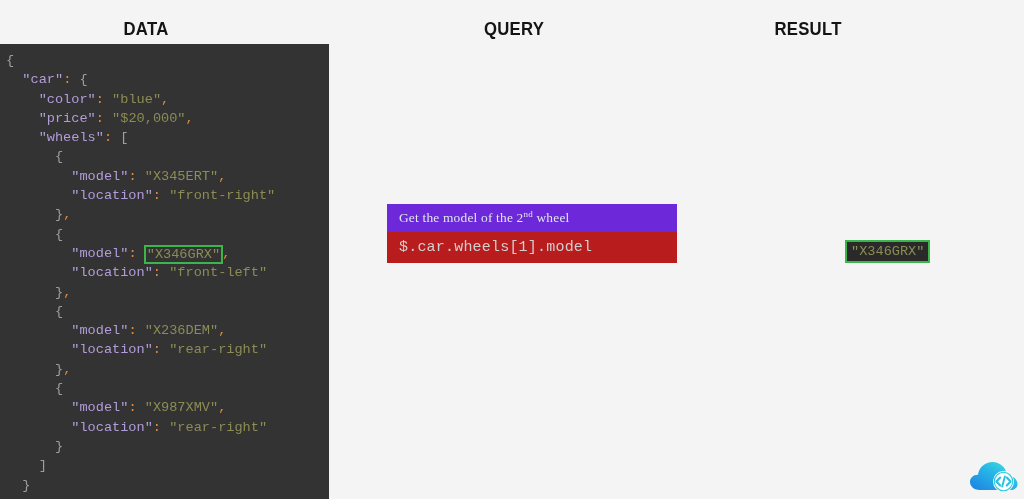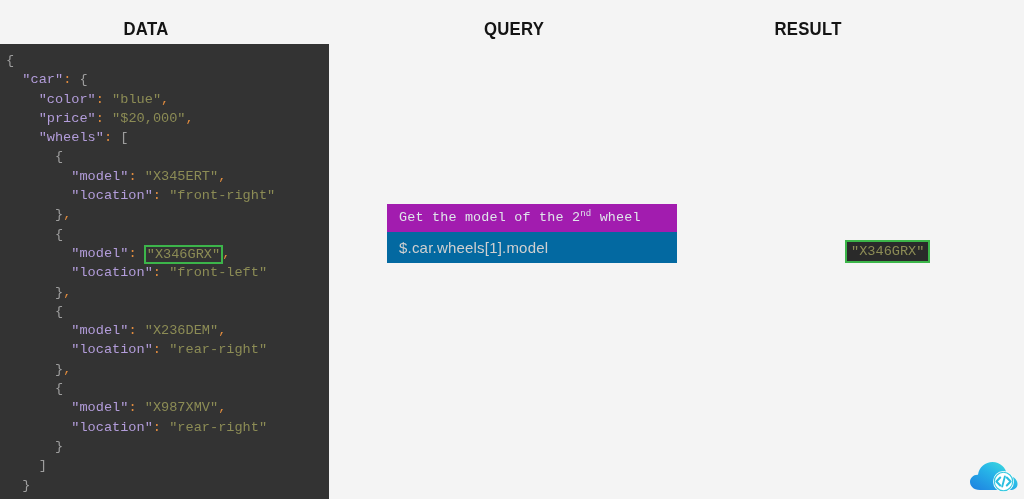--- a/index.html
+++ b/index.html
@@ -77,40 +77,40 @@
   }
 
   
   .query-block {
     position: absolute;
     left: 387px;
     top: 204px;
     width: 290px;
   }
   .query-nl {
-    background: #a21caf;
+    background: #6d28d9;
     color: #dfe6ea;
-    font-family: Liberation Mono, monospace;
+    font-family: Liberation Serif, serif;
     font-size: 13.4px;
     line-height: 28px;
     height: 28px;
     padding-left: 12px;
     box-sizing: border-box;
     white-space: nowrap;
     letter-spacing: 0.2px;
   }
   .query-nl sup {
     font-size: 9px;
     vertical-align: super;
     line-height: 0;
   }
   .query-code {
-    background: #0369a1;
+    background: #b91c1c;
     color: #d0d0d0;
-    font-family: Liberation Sans, sans-serif;
+    font-family: Liberation Mono, monospace;
     font-size: 15px;
     line-height: 31px;
     height: 31px;
     padding-left: 12px;
     box-sizing: border-box;
     white-space: nowrap;
     letter-spacing: 0.2px;
   }
 
   

